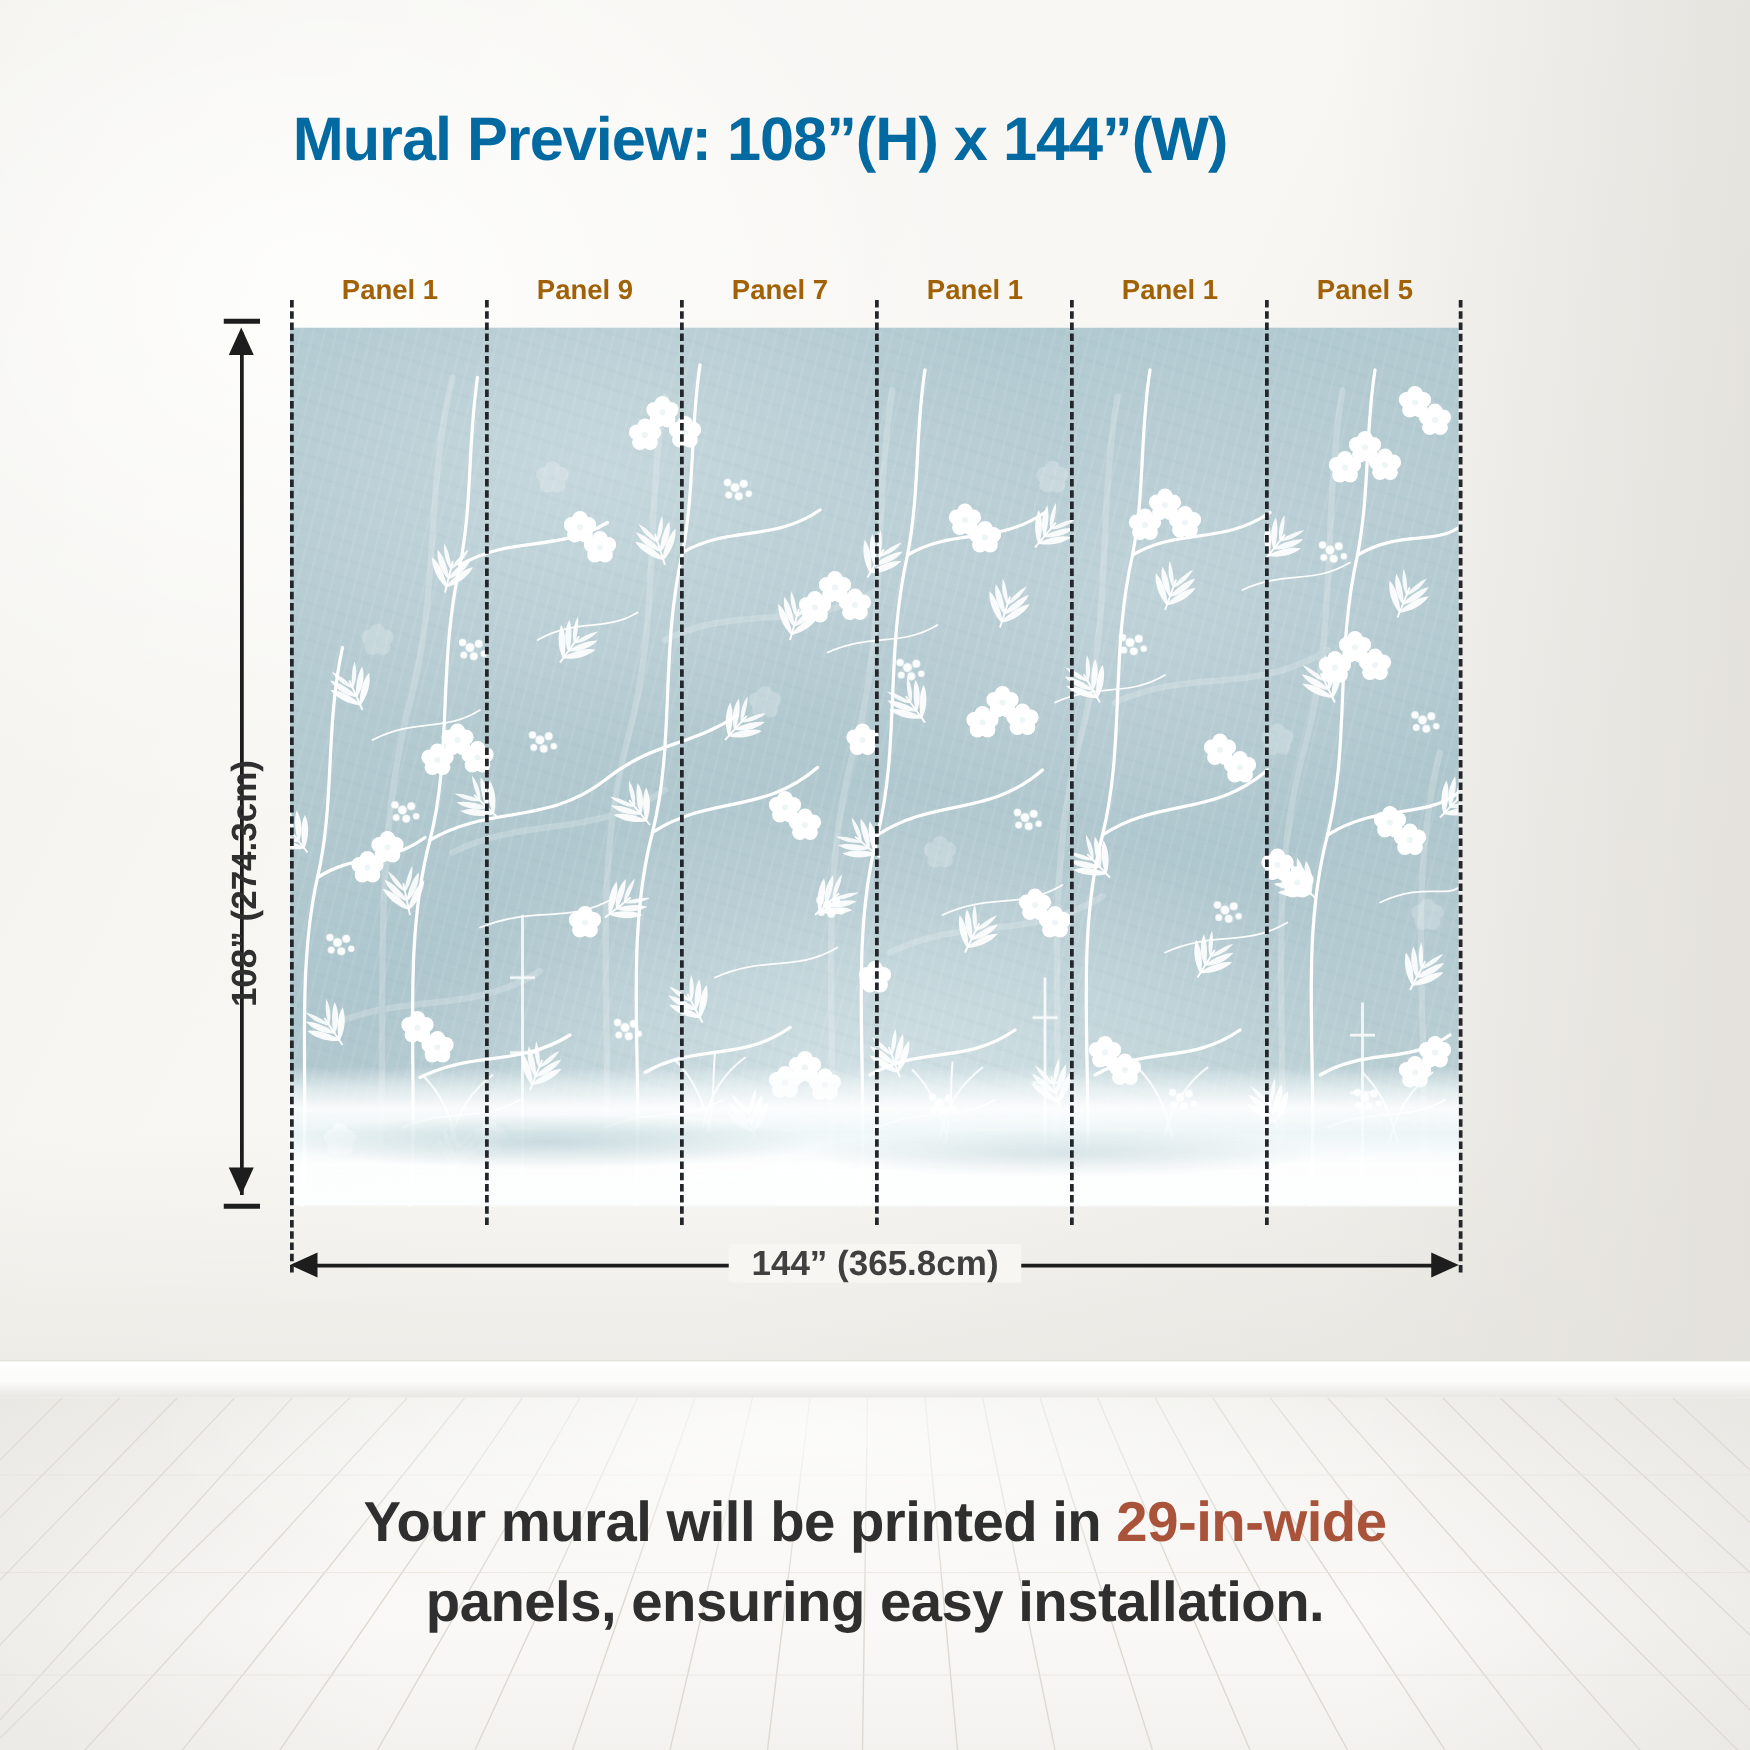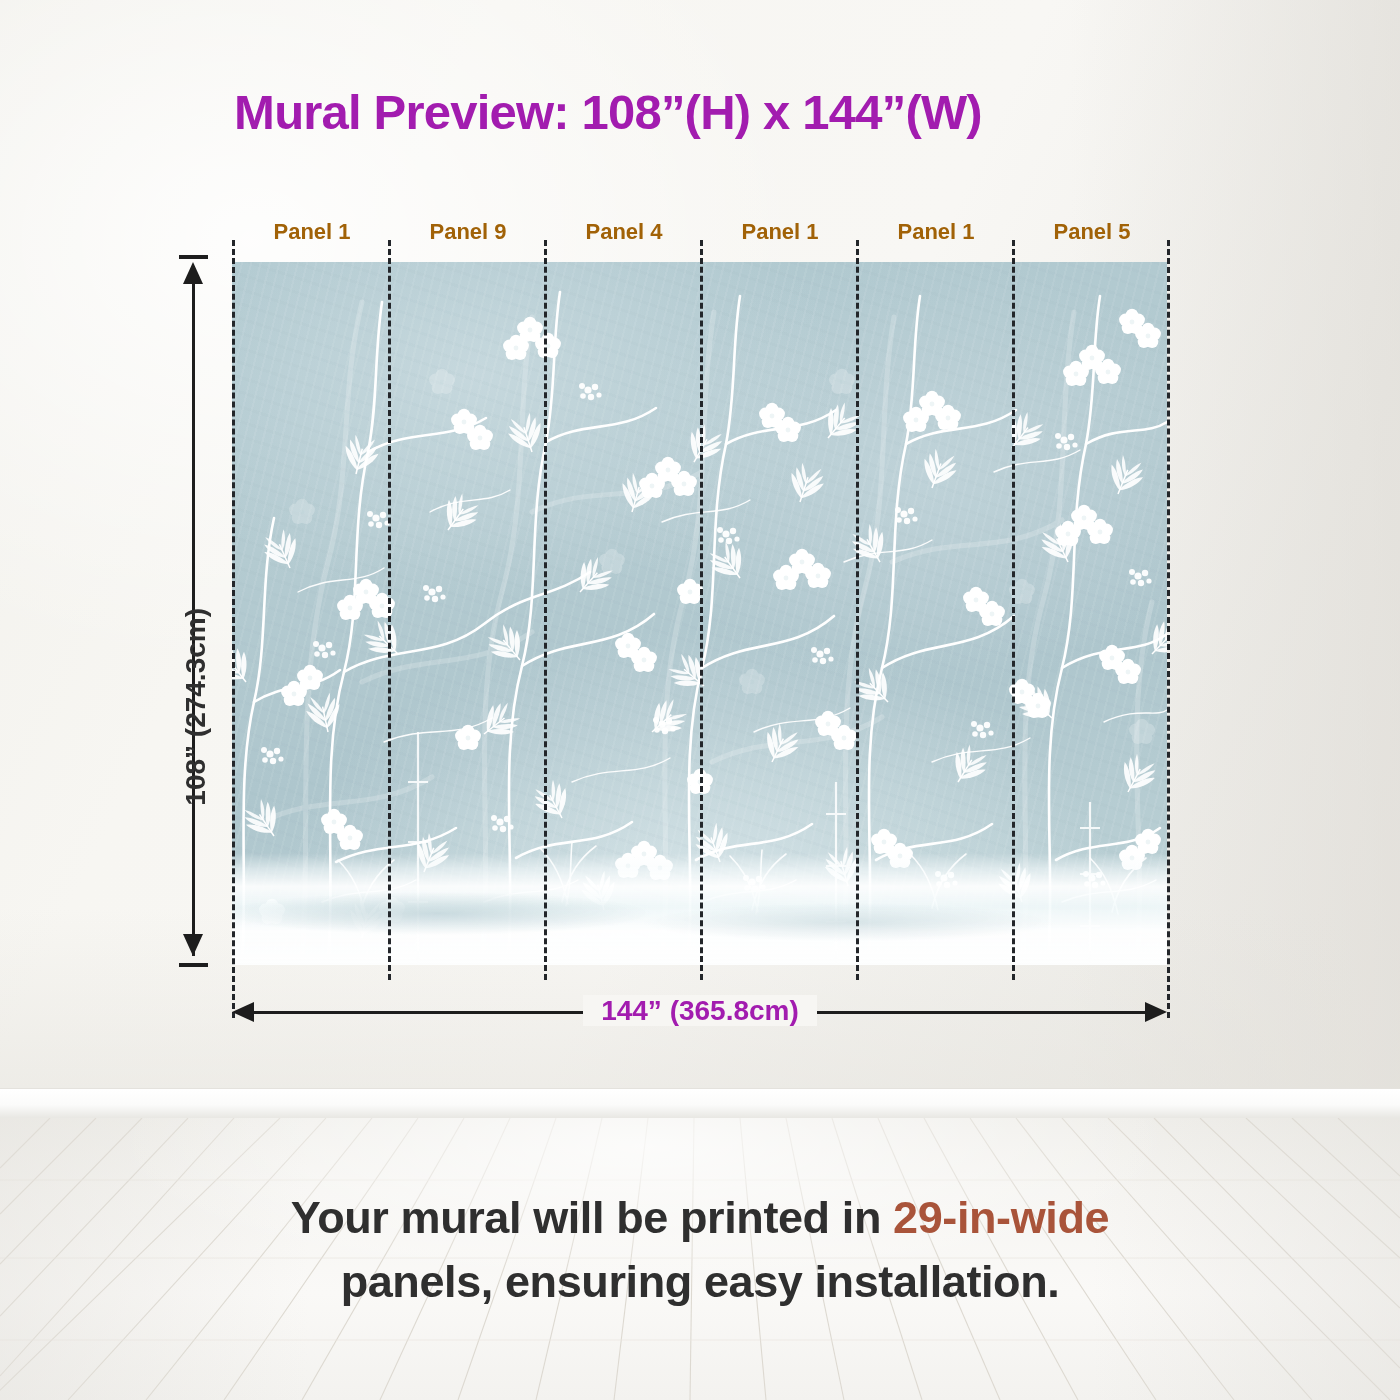--- a/index.html
+++ b/index.html
@@ -43,21 +43,21 @@
 
   
   #title {
     position: absolute;
     left: 0; top: 84px;
     width: 1216px;
     text-align: center;
     font-size: 49px;
     font-weight: bold;
     letter-spacing: -0.8px;
-    color: #a21caf;
+    color: #0369a1;
     white-space: nowrap;
   }
 
   
   .panel-label {
     position: absolute;
     top: 219px;
     width: 156px;
     text-align: center;
     font-size: 22px;
@@ -174,21 +174,21 @@
     border-bottom: 10px solid transparent;
     border-left: 22px solid #1d1d1d;
   }
   #dim-h-label {
     position: absolute;
     left: 0; top: 995px;
     width: 1400px;
     text-align: center;
     font-size: 28px;
     font-weight: bold;
-    color: #a21caf;
+    color: #404040;
   }
   #dim-h-label span { background: #f7f6f3; padding: 0 18px; }
 
   
   #baseboard {
     position: absolute;
     left: 0; top: 1088px;
     width: 1400px; height: 30px;
     background: linear-gradient(180deg, #ffffff 0%, #fbfbfa 55%, #e8e7e3 100%);
     border-top: 1px solid #e4e2dd;
@@ -229,21 +229,21 @@
 
   <div id="wall">
     <div id="wall-shade-right"></div>
     <div id="wall-shade-bottom"></div>
   </div>
 
   <div id="title">Mural Preview: 108”(H) x 144”(W)</div>
 
   <div class="panel-label" style="left:234px;">Panel 1</div>
   <div class="panel-label" style="left:390px;">Panel 9</div>
-  <div class="panel-label" style="left:546px;">Panel 4</div>
+  <div class="panel-label" style="left:546px;">Panel 7</div>
   <div class="panel-label" style="left:702px;">Panel 1</div>
   <div class="panel-label" style="left:858px;">Panel 1</div>
   <div class="panel-label" style="left:1014px;">Panel 5</div>
 
   <div id="mural-wrap">
     <div id="mural-base"></div>
     <div id="mural-texture"></div>
 
     <svg id="mural-art" viewBox="0 0 935 703" preserveAspectRatio="none">
       <defs>

